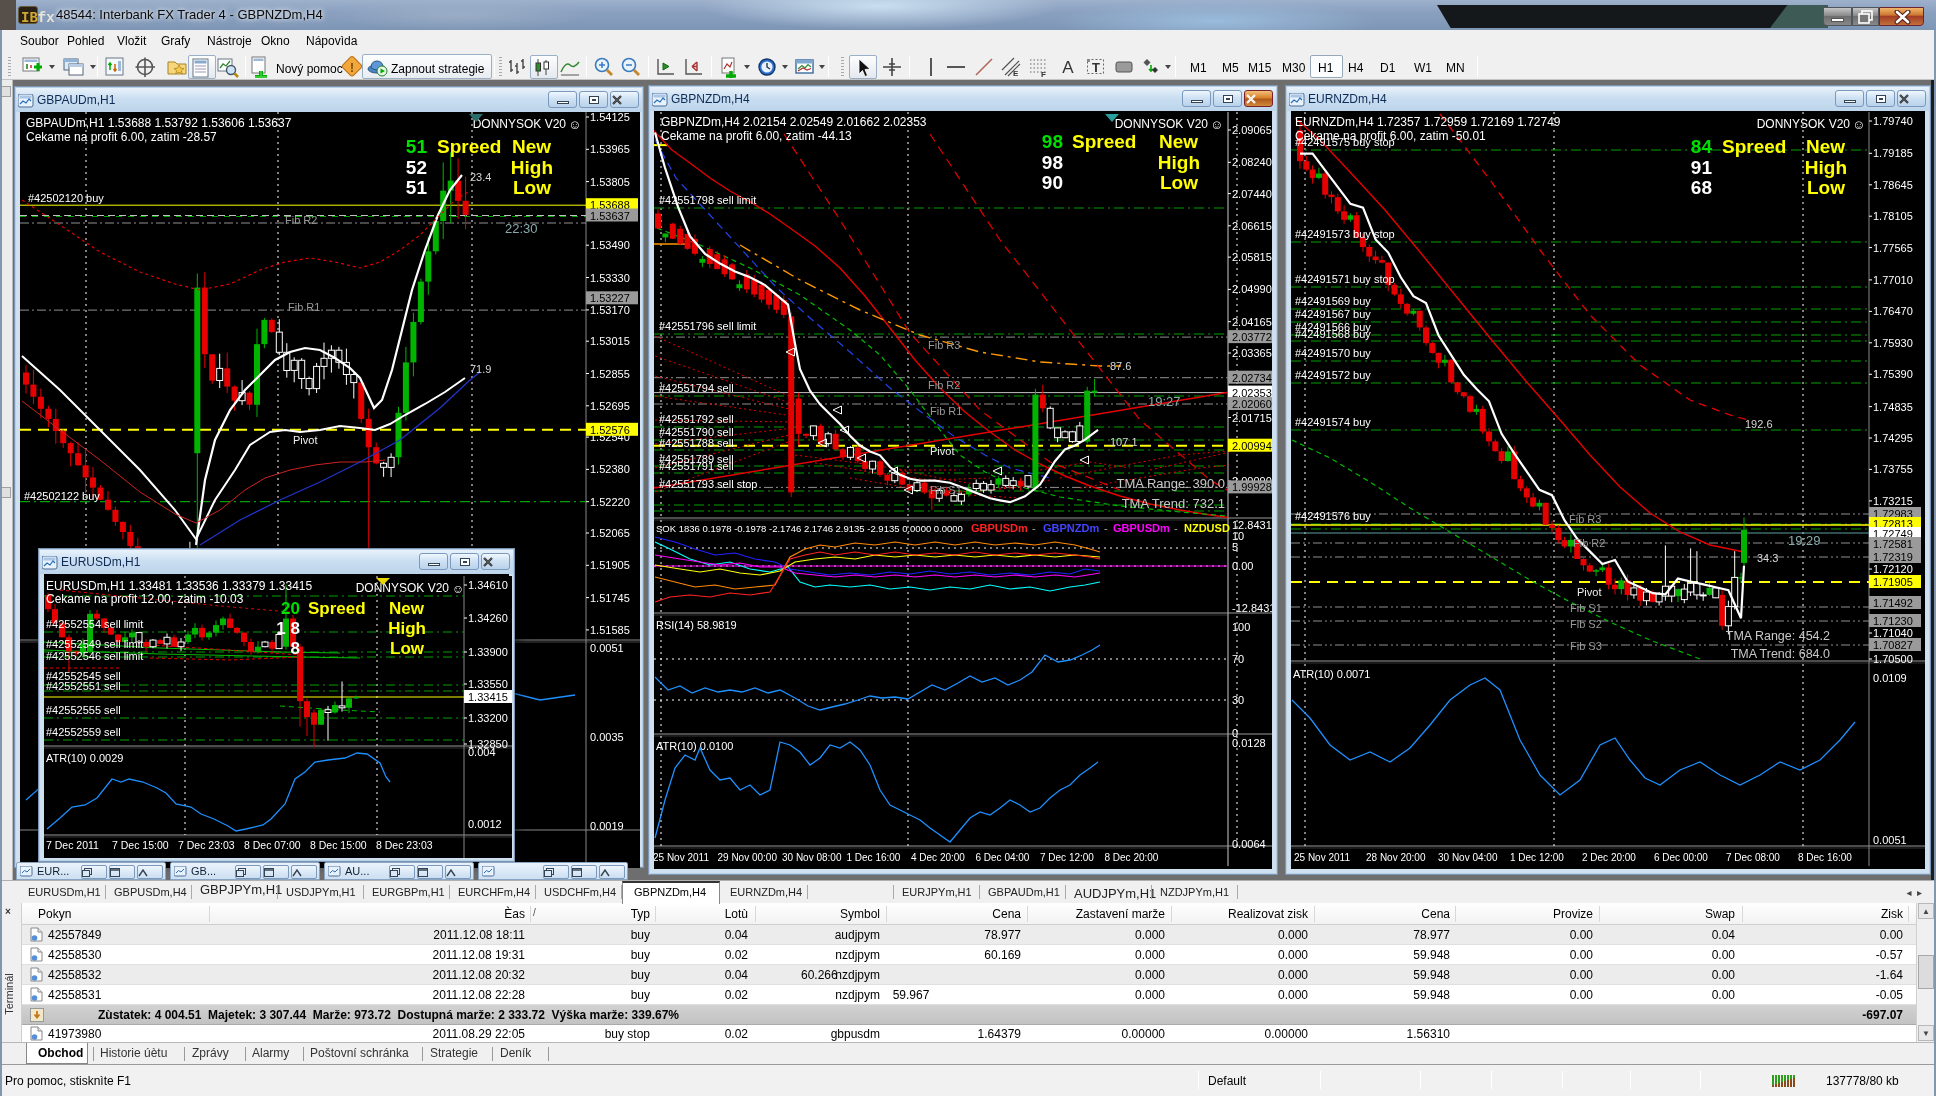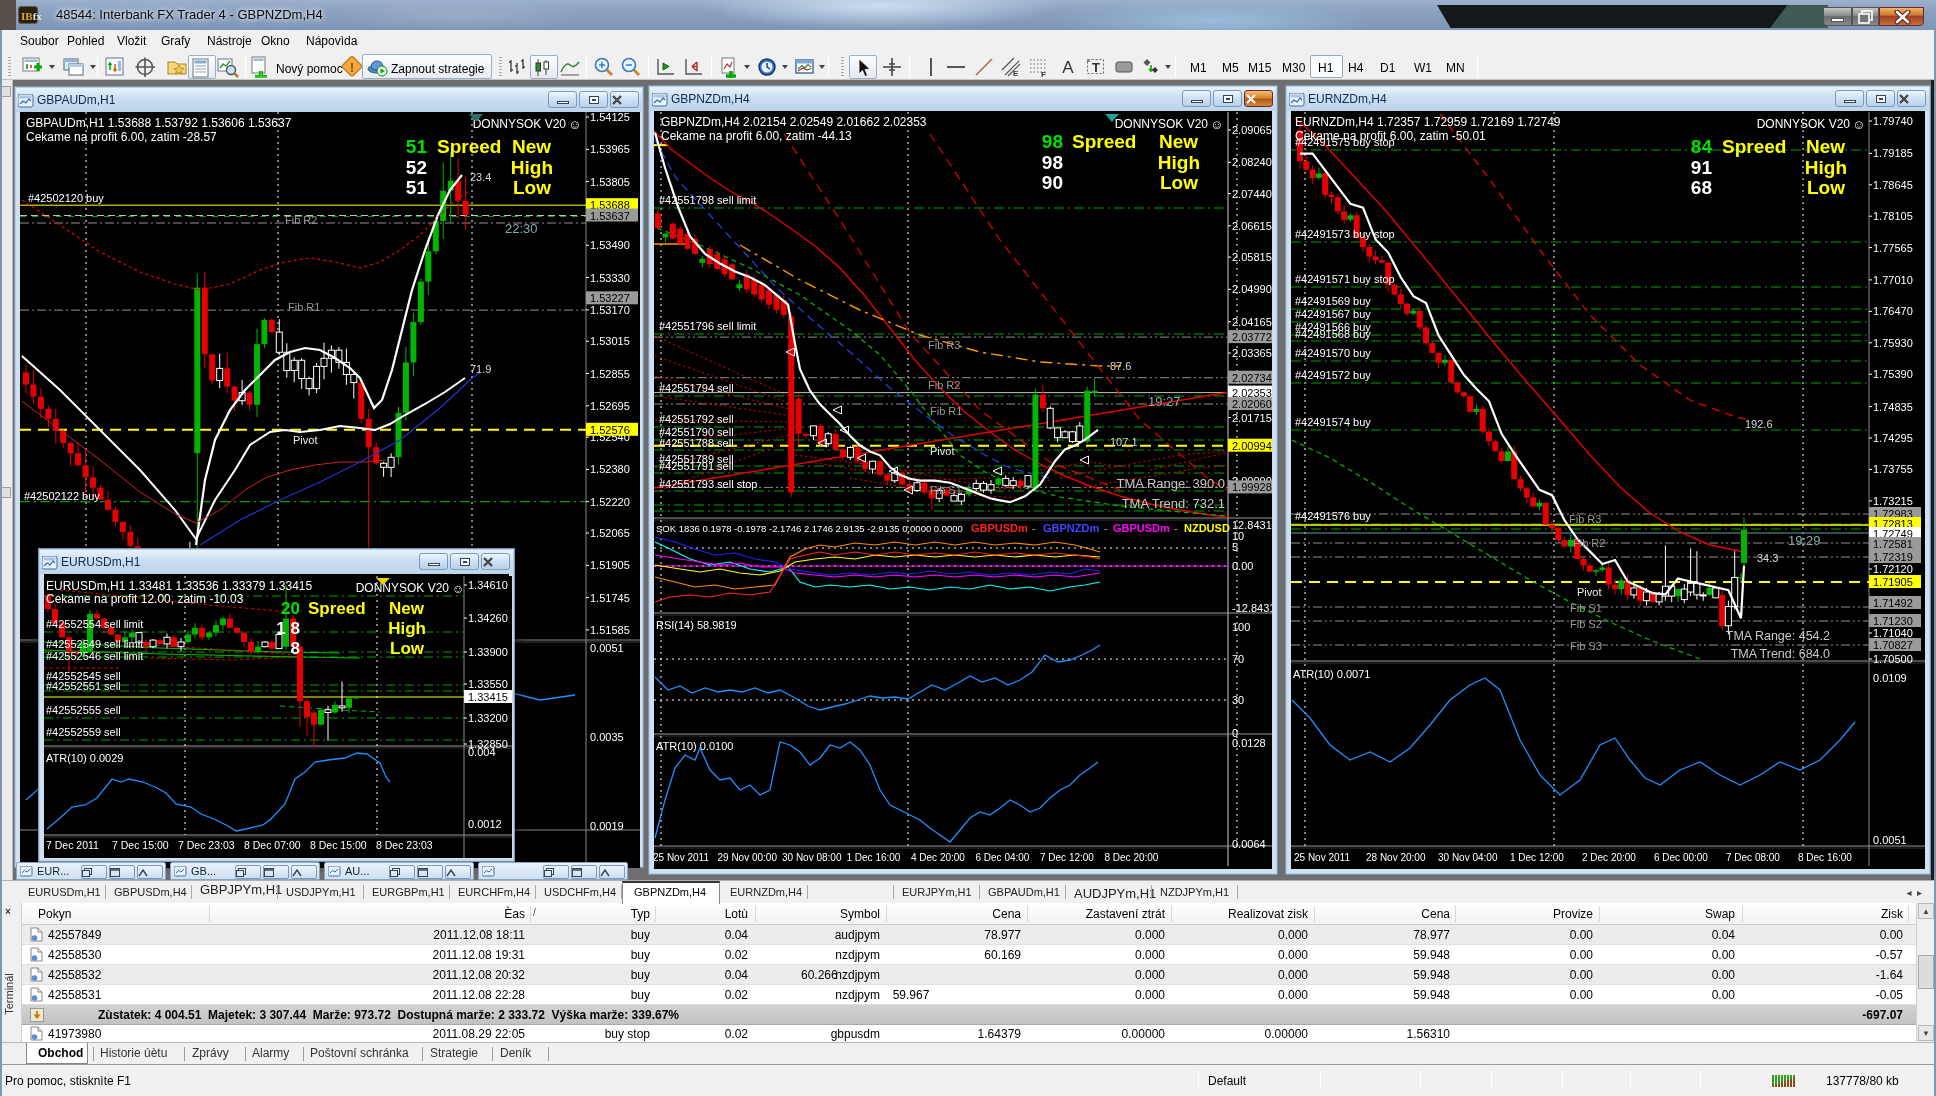--- a/index.html
+++ b/index.html
@@ -12,21 +12,21 @@
 svg text{dominant-baseline:alphabetic}
 </style></head><body>
 <div style="position:absolute;left:0;top:0;width:1936px;height:30px;background:linear-gradient(180deg,#9db1cc,#8aa0bf 40%,#7e96b6)">
 <div style="position:absolute;left:0;top:0;width:16px;height:30px;background:#57504a"></div>
 <div style="position:absolute;left:700px;top:0;width:360px;height:30px;background:radial-gradient(ellipse at 50% 20%,rgba(205,225,242,.95),rgba(190,210,230,0) 70%)"></div>
 <div style="position:absolute;left:1050px;top:0;width:330px;height:30px;background:radial-gradient(ellipse at 50% 70%,rgba(160,195,228,.8),rgba(140,180,220,0) 70%)"></div>
 <div style="position:absolute;left:330px;top:0;width:260px;height:30px;background:radial-gradient(ellipse at 50% 50%,rgba(170,185,205,.55),rgba(170,185,205,0) 72%)"></div>
 <div style="position:absolute;left:1437px;top:5px;width:390px;height:23px;background:#15181a;clip-path:polygon(0 0,100% 0,100% 100%,3.5% 100%)"></div>
 <div style="position:absolute;left:1770px;top:5px;width:58px;height:23px;background:#3e5a55;clip-path:polygon(30% 0,100% 0,100% 100%,0 100%)"></div>
 <div style="position:absolute;left:18px;top:6px;width:20px;height:18px;background:#2a2116;border:1px solid #6b5a3a;border-radius:3px">
-      <span style="position:absolute;left:2px;top:3px;font-size:11px;color:#d4a930;font-weight:bold;font-family:Liberation Serif, serif">IB<span style="color:#e8e4d8">fx</span></span>
+      <span style="position:absolute;left:2px;top:3px;font-size:14px;color:#d4a930;font-weight:bold;font-family:Liberation Mono, monospace">IB<span style="color:#e8e4d8">fx</span></span>
     </div>
 <div style="position:absolute;left:56px;top:7px;font-size:13px;color:#0a0a0a;text-shadow:0 0 4px rgba(255,255,255,.95),0 0 8px rgba(255,255,255,.8);white-space:nowrap">48544: Interbank FX Trader 4 - GBPNZDm,H4</div>
 <div style="position:absolute;left:1823px;top:7px;width:29px;height:19px;background:linear-gradient(#c6c6c6,#8a8a8a 45%,#6e6e6e 50%,#888);border:1px solid #50555c;border-radius:0 0 0 4px">
       <div style="width:13px;height:4px;background:#fff;border:1px solid #555;margin:10px auto 0"></div>
     </div>
 <div style="position:absolute;left:1852px;top:7px;width:27px;height:19px;background:linear-gradient(#c6c6c6,#8a8a8a 45%,#6e6e6e 50%,#888);border:1px solid #50555c">
       <svg width="16" height="14" style="margin:2px 0 0 5px">
         <rect x="4" y="1" width="10" height="9" fill="none" stroke="#fff" stroke-width="1.6"></rect>
         <rect x="1" y="4" width="10" height="9" fill="#777" stroke="#fff" stroke-width="1.6"></rect>
       </svg>
@@ -1420,21 +1420,21 @@
     <div style="position:absolute;left:0;top:0;width:22px;height:161px;background:#f0f0f0;border-right:1px solid #d0d0d0"></div>
     <div style="position:absolute;left:5px;top:3px;width:12px;height:12px;font-size:10px;color:#333;font-weight:bold">×</div>
     <div style="position:absolute;left:-31px;top:85px;font-size:11px;color:#333;transform:rotate(-90deg);width:80px;text-align:center">Terminál</div>
     <div style="position:absolute;left:22px;top:0;width:1894px;height:22px;background:linear-gradient(#fff,#f2f2f2);border-bottom:1px solid #cfcfcf"></div>
     <span style="position:absolute;left:38px;top:4px">Pokyn</span>
     <span style="position:absolute;left:305px;top:4px;width:220px;text-align:right">Èas</span>
     <span style="position:absolute;left:430px;top:4px;width:220px;text-align:right">Typ</span>
     <span style="position:absolute;left:528px;top:4px;width:220px;text-align:right">Lotù</span>
     <span style="position:absolute;left:660px;top:4px;width:220px;text-align:right">Symbol</span>
     <span style="position:absolute;left:801px;top:4px;width:220px;text-align:right">Cena</span>
-    <span style="position:absolute;left:945px;top:4px;width:220px;text-align:right">Zastavení ztrát</span>
+    <span style="position:absolute;left:945px;top:4px;width:220px;text-align:right">Zastavení marže</span>
     <span style="position:absolute;left:1088px;top:4px;width:220px;text-align:right">Realizovat zisk</span>
     <span style="position:absolute;left:1230px;top:4px;width:220px;text-align:right">Cena</span>
     <span style="position:absolute;left:1373px;top:4px;width:220px;text-align:right">Provize</span>
     <span style="position:absolute;left:1515px;top:4px;width:220px;text-align:right">Swap</span>
     <span style="position:absolute;left:1683px;top:4px;width:220px;text-align:right">Zisk</span>
     <span style="position:absolute;left:533px;top:4px;font-size:10px;color:#555">/</span>
     <div style="position:absolute;left:209px;top:3px;width:1px;height:16px;background:#d8d8d8"></div>
     <div style="position:absolute;left:530px;top:3px;width:1px;height:16px;background:#d8d8d8"></div>
     <div style="position:absolute;left:655px;top:3px;width:1px;height:16px;background:#d8d8d8"></div>
     <div style="position:absolute;left:755px;top:3px;width:1px;height:16px;background:#d8d8d8"></div>

